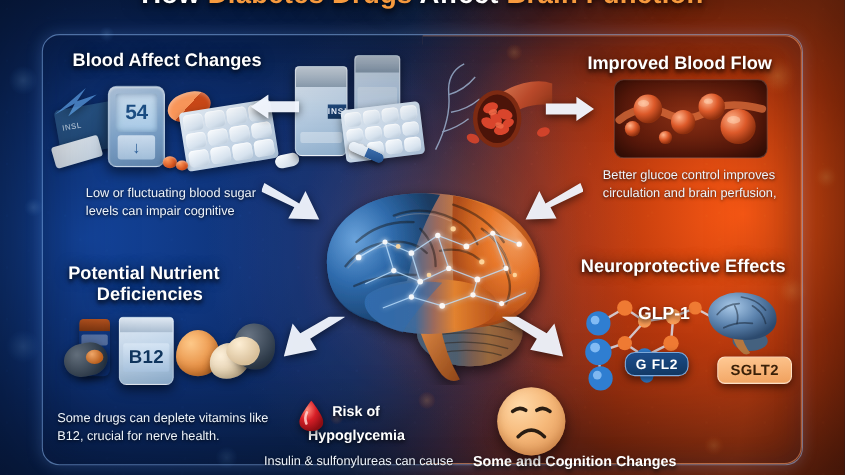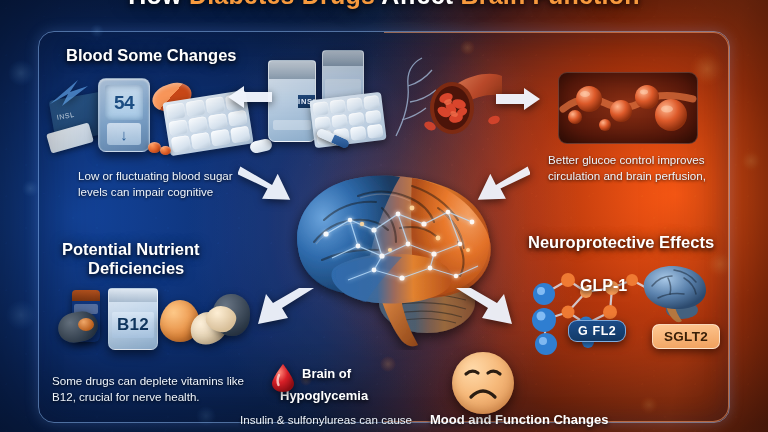--- a/index.html
+++ b/index.html
@@ -396,21 +396,21 @@
     <svg width="56" height="48" viewBox="0 0 56 48">
       <path d="M0 0 L32 20 L26 30 L56 36 L48 6 L41 15 L8 -4 Z" fill="#f2f7ff" opacity=".95"></path>
     </svg>
   </div>
   <div class="arrow" style="left:48px; top:78px; opacity:.85;">
     <svg width="40" height="28" viewBox="0 0 40 28">
       <path d="M2 26 L30 2 L22 14 L40 8 L14 28 L20 16 Z" fill="#5fa3e8" opacity=".8"></path>
     </svg>
   </div>
 
-  <div class="h-title" style="left:66px; top:45px;">Blood Some Changes</div>
+  <div class="h-title" style="left:66px; top:45px;">Blood Affect Changes</div>
 
   <div>
     <div class="art" style="left:48px; top:92px; width:58px; height:46px;
          background:linear-gradient(160deg,#4d7ba8,#2b5party);">
     </div>
 
     <div class="art" style="left:52px; top:96px; width:54px; height:42px; border-radius:4px;
                 background:linear-gradient(150deg,#2e5f94,#1b3f6c); transform:rotate(-10deg);
                 box-shadow:0 3px 8px rgba(0,0,0,.5);">
       <div style="position:absolute; left:5px; top:14px; font-size:7px; color:#cfe0f2; letter-spacing:.6px;">INSL</div>
@@ -523,20 +523,21 @@
         <ellipse cx="24" cy="40" rx="4" ry="2.6" transform="rotate(-22 24 40)"></ellipse>
         <ellipse cx="30" cy="52" rx="4" ry="2.6" transform="rotate(20 30 52)"></ellipse>
       </g>
       <g fill="#d9452c" opacity=".9">
         <ellipse cx="6" cy="64" rx="6" ry="4" transform="rotate(25 6 64)"></ellipse>
         <ellipse cx="70" cy="58" rx="6" ry="4" transform="rotate(-18 70 58)"></ellipse>
       </g>
     </svg>
   </div>
 
+  <div class="h-title" style="left:534px; top:48px;">Improved Blood Flow</div>
 
   <div class="inset" style="left:558px; top:72px; width:140px; height:72px;
               background:radial-gradient(ellipse at 50% 45%, #8a2f14, #58180a 70%, #380f06);">
     <svg width="140" height="72" viewBox="0 0 140 72">
       <defs>
         <radialGradient id="cellg" cx="34%" cy="30%" r="70%">
           <stop offset="0%" stop-color="#ffb48c"></stop>
             <stop offset="55%" stop-color="#dd5a2a"></stop>
           <stop offset="100%" stop-color="#8d2f0e"></stop>
         </radialGradient>
@@ -672,29 +673,29 @@
           <stop offset="0%" stop-color="#ff8a7a"></stop>
             <stop offset="50%" stop-color="#d81f27"></stop>
           <stop offset="100%" stop-color="#8c0d13"></stop>
         </radialGradient>
       </defs>
       <path d="M11 0 C11 0, 22 14, 22 19.5 C22 24.8, 17.1 28, 11 28
                C4.9 28, 0 24.8, 0 19.5 C0 14, 11 0, 11 0 Z" fill="url(#dg)"></path>
       <path d="M7 11 C5.5 14, 5 17.5, 6.5 21" stroke="#ffd4cf" stroke-width="2.4" fill="none" stroke-linecap="round" opacity=".85"></path>
     </svg>
   </div>
-  <div class="h-sub" style="left:302px; top:366px;">Brain of</div>
+  <div class="h-sub" style="left:302px; top:366px;">Risk of</div>
   <div class="h-sub" style="left:280px; top:388px;">Hypoglycemia</div>
   <div class="h-body" style="left:240px; top:412px; width:260px;">Insulin &amp; sulfonylureas can cause</div>
 
   <div class="emoji-face" style="left:452px; top:352px;">
     <svg width="62" height="62" viewBox="0 0 62 62">
       <g stroke="#2a1d12" stroke-width="3.2" fill="none" stroke-linecap="round">
         <path d="M14 22 q6 -5 12 -1"></path>
         <path d="M36 21 q6 -4 12 1"></path>
         <path d="M19 45 q12 -12 24 0"></path>
       </g>
     </svg>
   </div>
-  <div class="h-sub" style="left:430px; top:412px; width:240px;">Mood and Function Changes</div>
+  <div class="h-sub" style="left:430px; top:412px; width:240px;">Some and Cognition Changes</div>
 
   <div class="vignette"></div>
 </div>
 
 </body></html>

